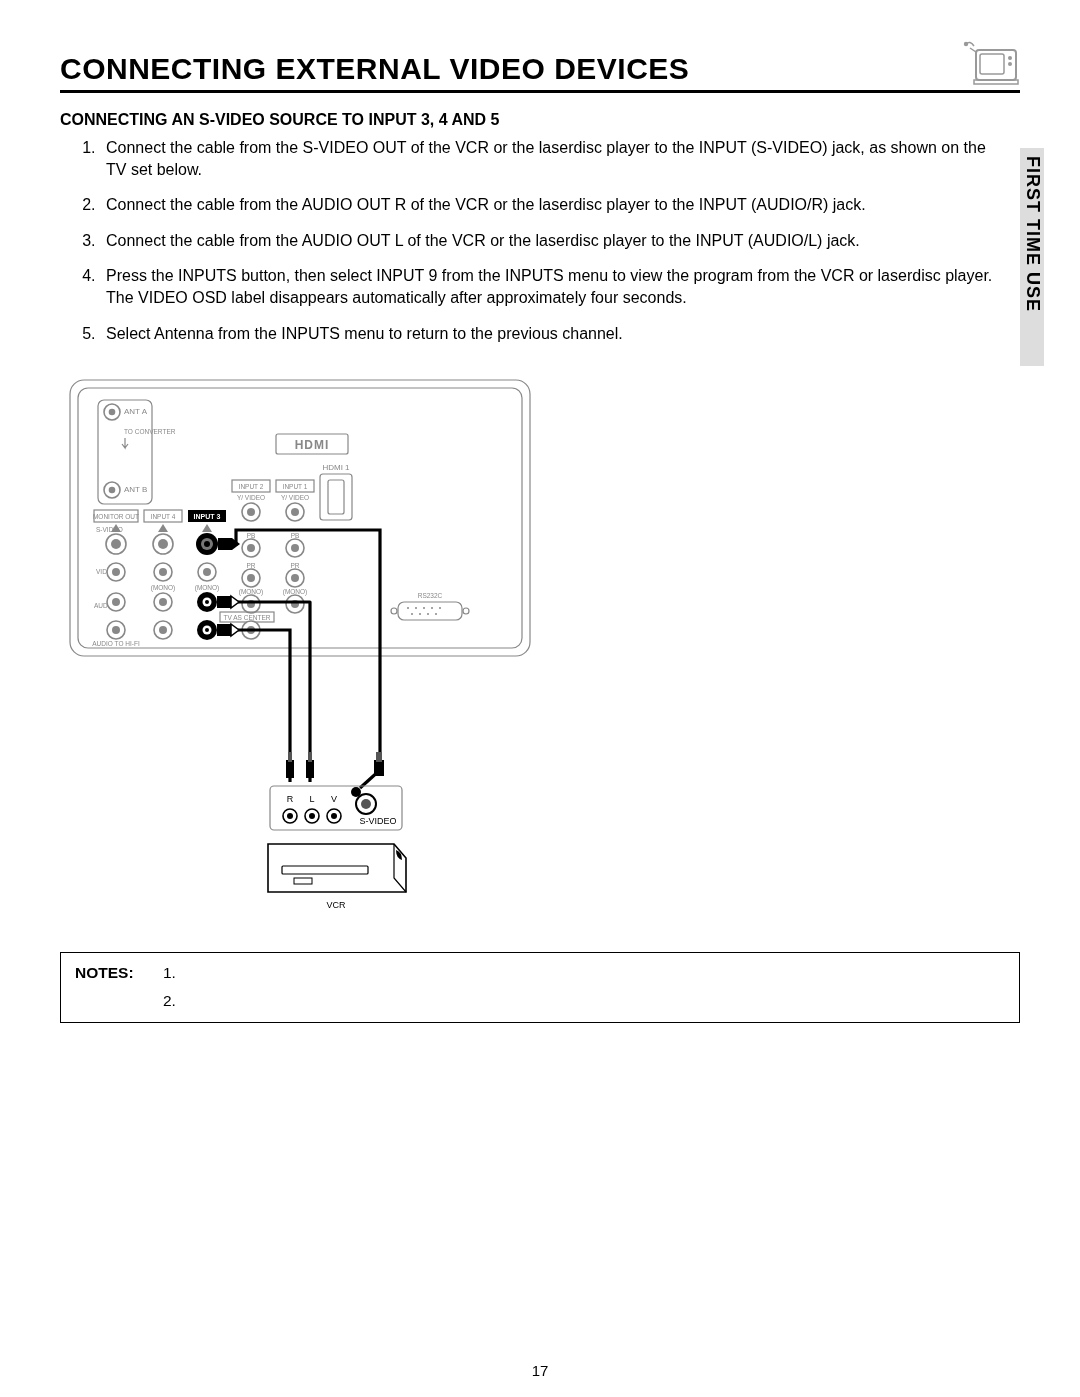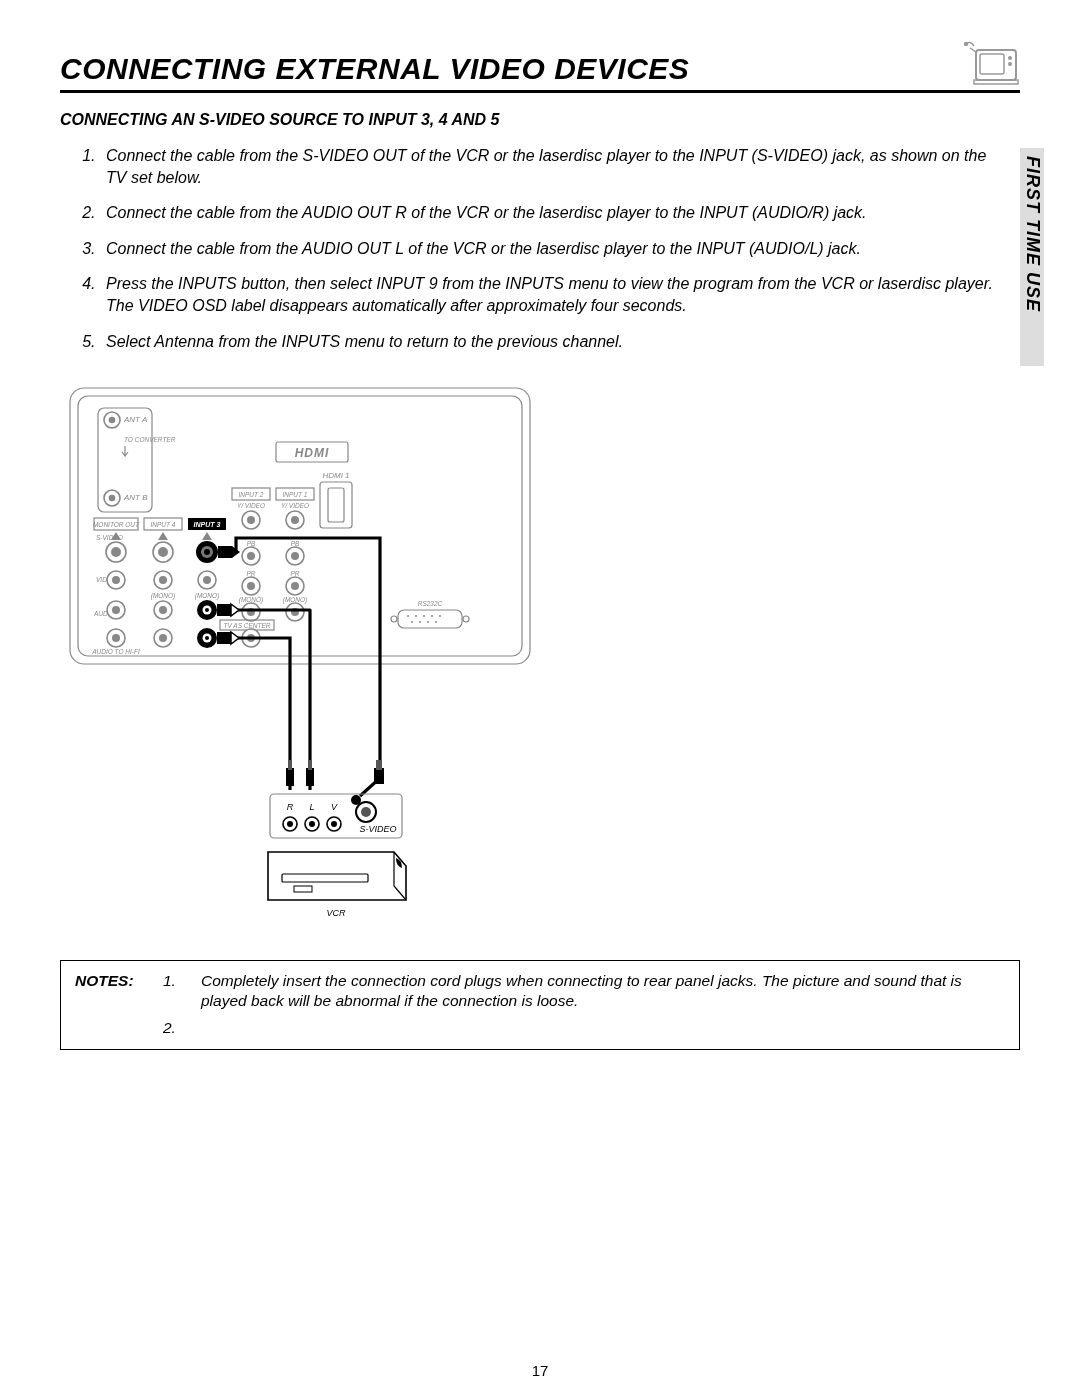--- a/index.html
+++ b/index.html
@@ -9,21 +9,20 @@
     font-family: Arial, Helvetica, sans-serif;
     color: #000;
     width: 1080px;
     height: 1397px;
     box-sizing: border-box;
     position: relative;
   }
   .page {
     padding: 30px 60px 16px 60px;
     position: relative;
-    font-style: italic;
   }
   .title-row {
     display: flex;
     align-items: flex-end;
     justify-content: space-between;
   }
   h1 {
     font-family: Arial, Helvetica, sans-serif;
     font-weight: 900;
     font-size: 30px;
@@ -34,21 +33,21 @@
     border-bottom: 3px solid #000;
     margin-bottom: 18px;
     width: 100%;
   }
   .subheading {
     font-weight: 700;
     font-size: 16px;
     margin: 0 0 4px 0;
   }
   ol.steps {
-    margin: 16px 0 0 0;
+    margin: 8px 0 0 0;
     padding: 0 0 0 40px;
     font-size: 16px;
     line-height: 1.35;
   }
   ol.steps li {
     margin-bottom: 14px;
     padding-left: 6px;
   }
   .side-tab {
     position: absolute;
@@ -335,21 +334,20 @@
         <path d="M336 478 q6 2 6 10 q-6 -2 -6 -10" fill="#000"></path>
       </g>
       <text x="276" y="536" text-anchor="middle" class="label-blk">VCR</text>
     </svg>
   </div>
 
   <div class="notes-box">
     <div class="notes-row">
       <div class="notes-label">NOTES:</div>
       <div class="notes-num">1.</div>
-      <div>Completely insert the connection cord plugs when connecting to rear panel jacks.  The picture and sound that is played back will be abnormal if the connection is loose.</div>
     </div>
     <div class="notes-row" style="margin-bottom:0;">
       <div class="notes-label">&nbsp;</div>
       <div class="notes-num">2.</div>
     </div>
   </div>
 
 </div>
 
 <div class="page-number">17</div>

